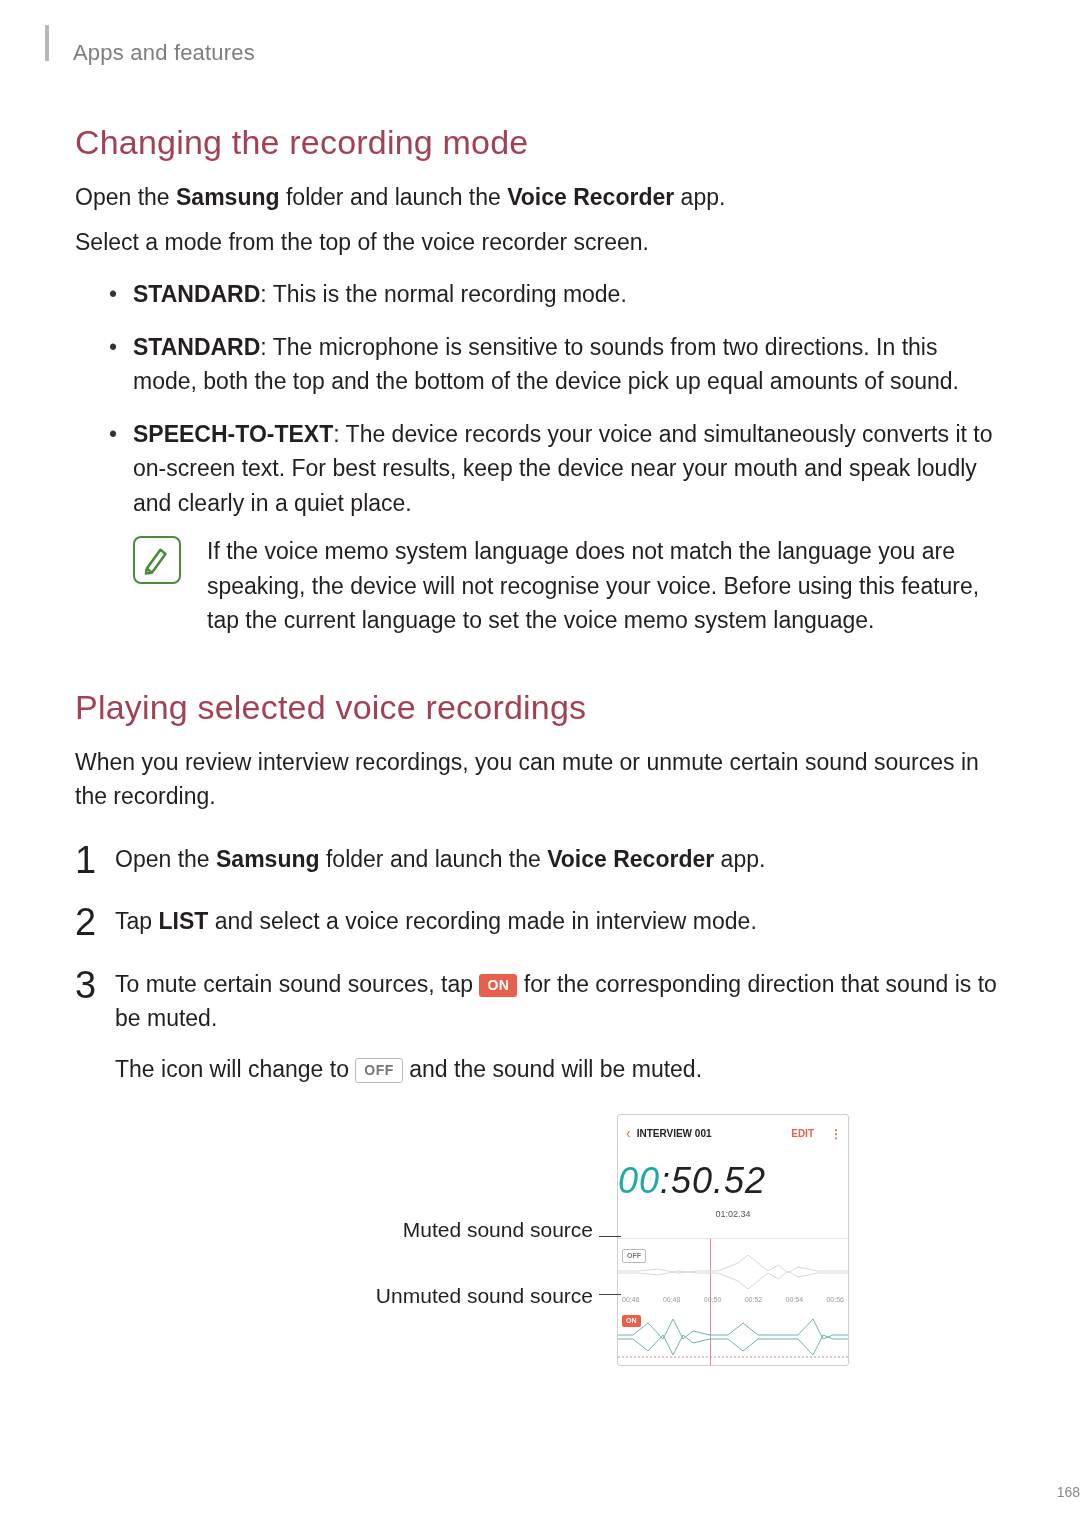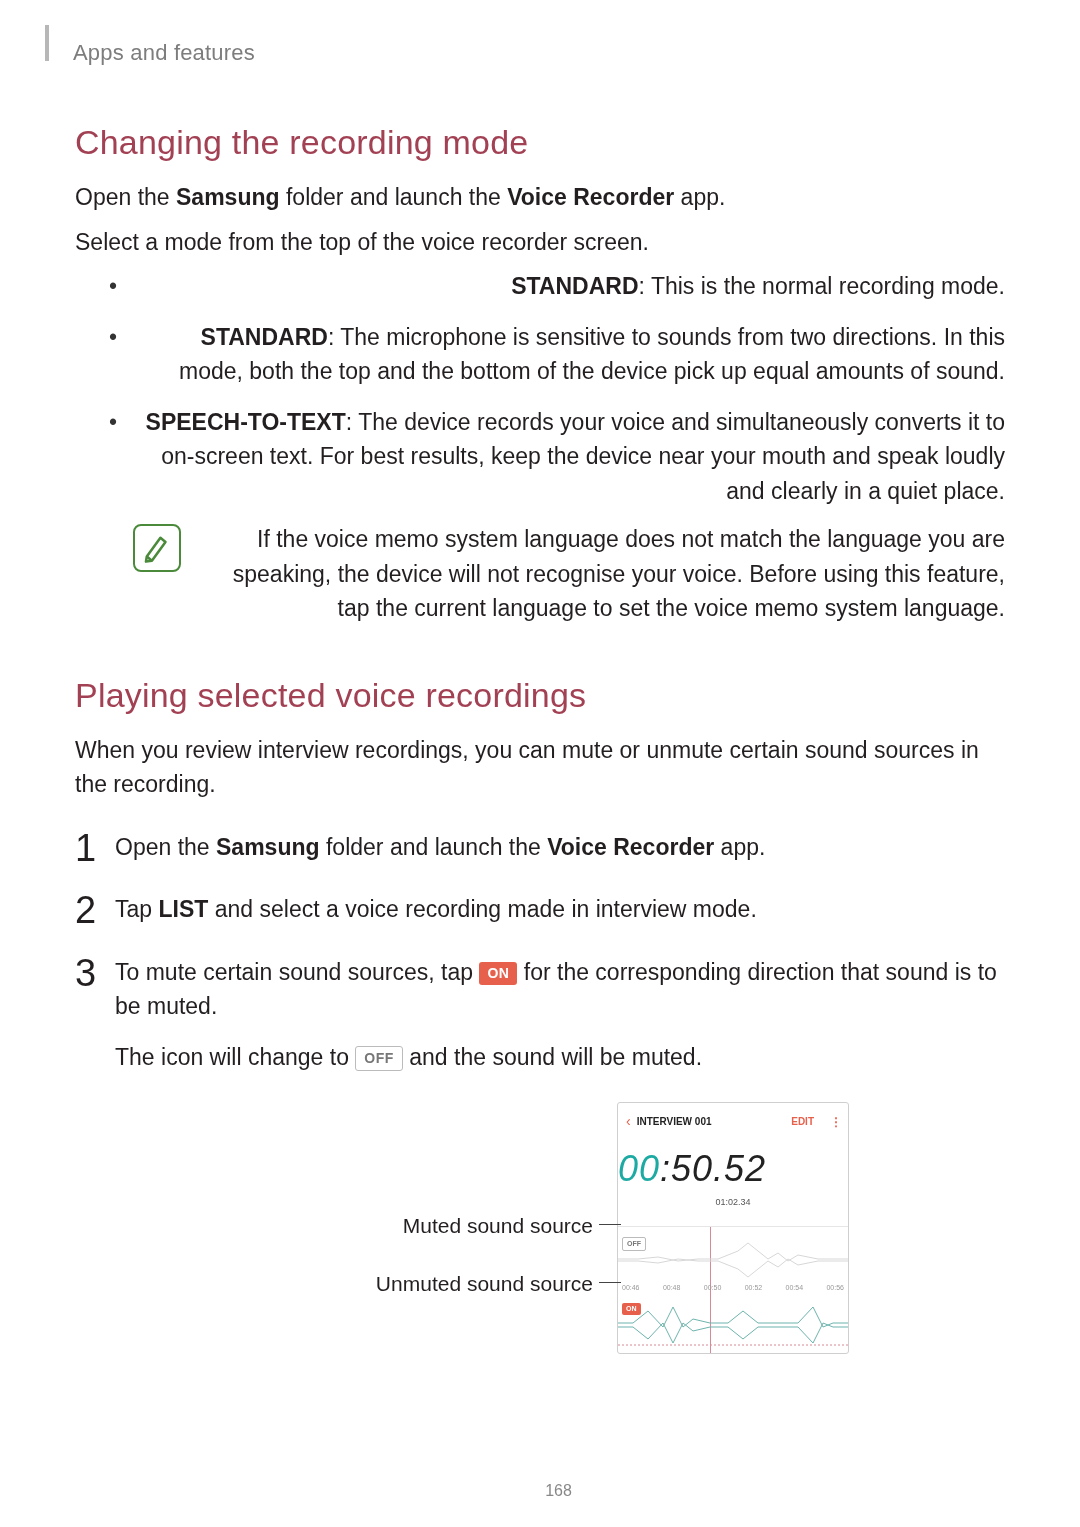--- a/index.html
+++ b/index.html
@@ -47,22 +47,21 @@
     margin: 10px 0;
   }
   ul.dot {
     list-style: none;
     padding: 0;
     margin: 6px 0 0 34px;
   }
   ul.dot > li {
     position: relative;
     padding-left: 24px;
-    margin: 6px 0 16px 0;
-    text-align: right;
+    margin: 18px 0 16px 0;
   }
   ul.dot > li::before {
     content: "•";
     position: absolute;
     left: 0;
     top: 0;
     color:#333;
   }
   .note-wrap {
     display: flex;
@@ -173,21 +172,21 @@
   .lane.upper{top:4px}
   .lane.lower{top:70px}
   .lane .tag{
     position:absolute;left:4px;top:6px;font-size:7px;font-weight:700;padding:1px 4px;border-radius:2px;z-index:2;
   }
   .tag.off{background:#fff;border:1px solid #bbb;color:#777}
   .tag.on{background:#e7604c;color:#fff}
   .wave{position:absolute;left:0;right:0;top:0;bottom:0}
   .ticks{position:absolute;left:0;right:0;bottom:4px;font-size:7px;color:#999;display:flex;justify-content:space-between;padding:0 4px}
   .pagefoot{
-    position:absolute;bottom:24px;left:0;right:0;text-align:center;color:#888;font-size:16px;padding-left:37px;
+    position:absolute;bottom:24px;left:0;right:0;text-align:right;color:#888;font-size:14px;padding-left:37px;
   }
 </style>
 </head>
 <body>
 
 <div class="page">
 
   <div class="header-bar">
     <div class="tick"></div>
     <span>Apps and features</span>
@@ -235,21 +234,21 @@
     </li>
     <li>
       <span>To mute certain sound sources, tap </span><span class="pill pill-on">ON</span><span> for the corresponding direction that sound is to be muted.</span>
       <p style="margin-top:16px">
         <span>The icon will change to </span><span class="pill pill-off">OFF</span><span> and the sound will be muted.</span>
       </p>
 
       
       <div class="figure-row">
         <div class="callouts">
-          <div class="label" style="top:102px">Muted sound source</div>
+          <div class="label" style="top:94px">Muted sound source</div>
           <div class="line" style="top:116px;right:-4px;width:22px"></div>
           <div class="label" style="top:160px">Unmuted sound source</div>
           <div class="line" style="top:174px;right:-4px;width:22px"></div>
         </div>
 
         <div class="phone">
           <div class="phone-header">
             <div class="left">
               <span class="chev">‹</span>
               <span>INTERVIEW 001</span>

